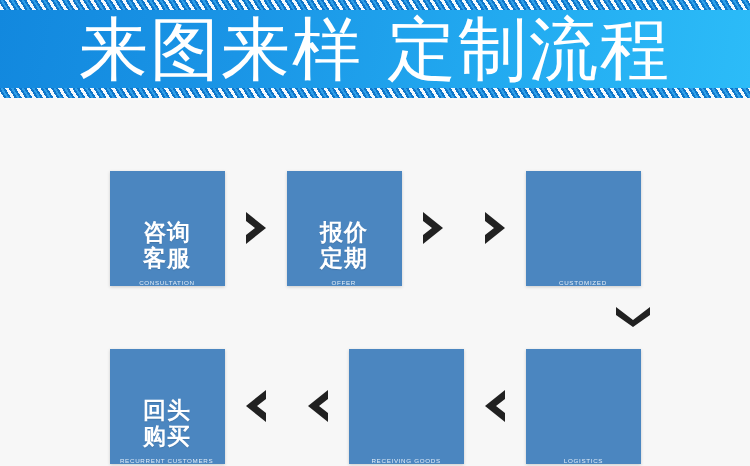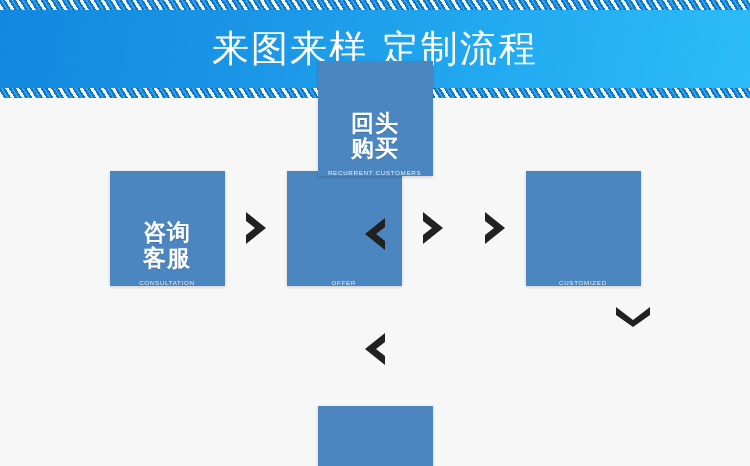--- a/index.html
+++ b/index.html
@@ -46,21 +46,21 @@
 
   #banner-title {
     position: absolute;
     left: 0;
     top: 10px;
     width: 750px;
     height: 78px;
     line-height: 78px;
     text-align: center;
     color: #ffffff;
-    font-size: 37px;
+    font-size: 69px;
     font-weight: 400;
     letter-spacing: 2px;
     white-space: nowrap;
     font-family: "DejaVu Sans", "Liberation Sans", sans-serif;
   }
 
   
   #flow {
     position: absolute;
     left: 0;
@@ -73,21 +73,21 @@
   .row {
     position: absolute;
     left: 0;
     width: 750px;
     height: 120px;
     display: flex;
     align-items: center;
     justify-content: center;
   }
   .row-top    { top: 70px; }
-  .row-bottom { top: 248px; flex-direction: column; }
+  .row-bottom { top: 248px; }
 
   .step-box {
     width: 115px;
     height: 115px;
     background: #4b86c0;
     box-shadow: 0 1px 3px rgba(0,0,0,0.18);
     display: flex;
     flex-direction: column;
     align-items: center;
     justify-content: flex-end;
@@ -171,20 +171,21 @@
 
     <div class="arrow">
       <span class="chev">
         <svg viewBox="0 0 24 34" xmlns="http://www.w3.org/2000/svg" aria-hidden="true">
           <path d="M2 1 L22 17 L2 33 L2 24 L11 17 L2 10 Z" fill="currentColor"></path>
         </svg>
       </span>
     </div>
 
     <div class="step-box">
+      <div class="step-cn"><span>报价</span><br><span>定期</span></div>
       <div class="step-en">OFFER</div>
     </div>
 
     <div class="arrow">
       <span class="chev">
         <svg viewBox="0 0 24 34" xmlns="http://www.w3.org/2000/svg" aria-hidden="true">
           <path d="M2 1 L22 17 L2 33 L2 24 L11 17 L2 10 Z" fill="currentColor"></path>
         </svg>
       </span>
     </div>

